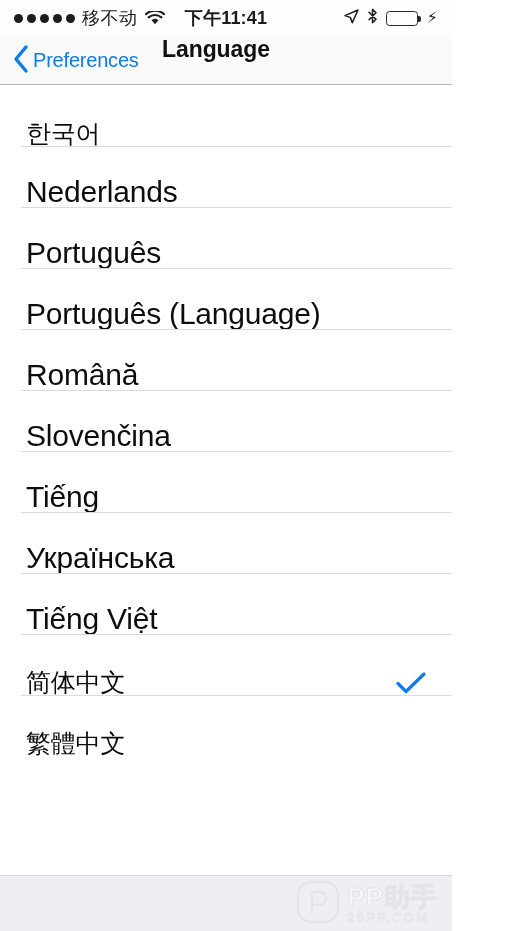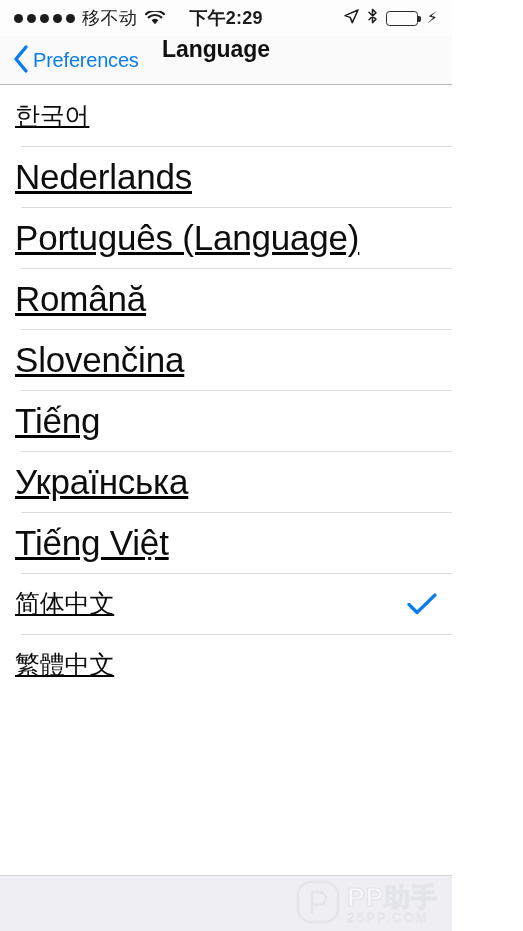--- a/index.html
+++ b/index.html
@@ -77,34 +77,33 @@
     font-size:23px; font-weight:bold; color:#111; letter-spacing:-.1px;
     margin-left:-20px;
   }
 
   
   .list { background:#ffffff; }
   .row {
     position:relative;
     height:61px;
     display:flex;
-    align-items:center;
-    padding:0 15px;
+    align-items:flex-end;
+    padding:0 26px;
     background:#ffffff;
     cursor:pointer;
-    text-decoration:underline;
   }
   .row + .row::before,
   .row::before {
     content:""; position:absolute; left:21px; right:0; top:0;
     height:1px; background:#dcdcdc;
   }
   .row:first-child::before { display:none; }
   .row-label {
-    font-size:35px; color:#0d0d0d; letter-spacing:-.2px; line-height:1;
+    font-size:30px; color:#0d0d0d; letter-spacing:-.2px; line-height:1;
   }
   .row-label.cjk { font-size:25px; }
   .check {
     margin-left:auto;
     display:flex; align-items:center; justify-content:center;
   }
 
   
   .footer {
     position:absolute;
@@ -150,21 +149,21 @@
       <span class="wifi">
         <svg width="20" height="15" viewBox="0 0 20 15">
           <path d="M10 13.2 L6.6 9.3 A5.2 5.2 0 0 1 13.4 9.3 Z" fill="#1c1c1c"></path>
           <path d="M3.6 6.4 A9.6 9.6 0 0 1 16.4 6.4" stroke="#1c1c1c" stroke-width="2.1" fill="none" stroke-linecap="round"></path>
           <path d="M1 3.1 A13.6 13.6 0 0 1 19 3.1" stroke="#1c1c1c" stroke-width="2.1" fill="none" stroke-linecap="round"></path>
         </svg>
       </span>
     </div>
 
     <div class="sb-center">
-      <span class="clock">下午2:29</span>
+      <span class="clock">下午11:41</span>
     </div>
 
     <div class="sb-right">
       <span>
         <svg width="15" height="15" viewBox="0 0 15 15">
           <path d="M14 1 L1 6.6 L6.2 8.4 L8.3 13.6 Z" fill="none" stroke="#1c1c1c" stroke-width="1.5" stroke-linejoin="round"></path>
         </svg>
       </span>
       <span>
         <svg width="11" height="16" viewBox="0 0 11 16">
@@ -191,20 +190,23 @@
       <span class="nav-title">Language</span>
     </div>
   </div>
 
   <div class="list" id="language-list">
       <div class="row">
         <span class="row-label cjk">한국어</span>
       </div>
       <div class="row">
         <span class="row-label">Nederlands</span>
+      </div>
+      <div class="row">
+        <span class="row-label">Português</span>
       </div>
       <div class="row">
         <span class="row-label">Português (Language)</span>
       </div>
       <div class="row">
         <span class="row-label">Română</span>
       </div>
       <div class="row">
         <span class="row-label">Slovenčina</span>
       </div>

